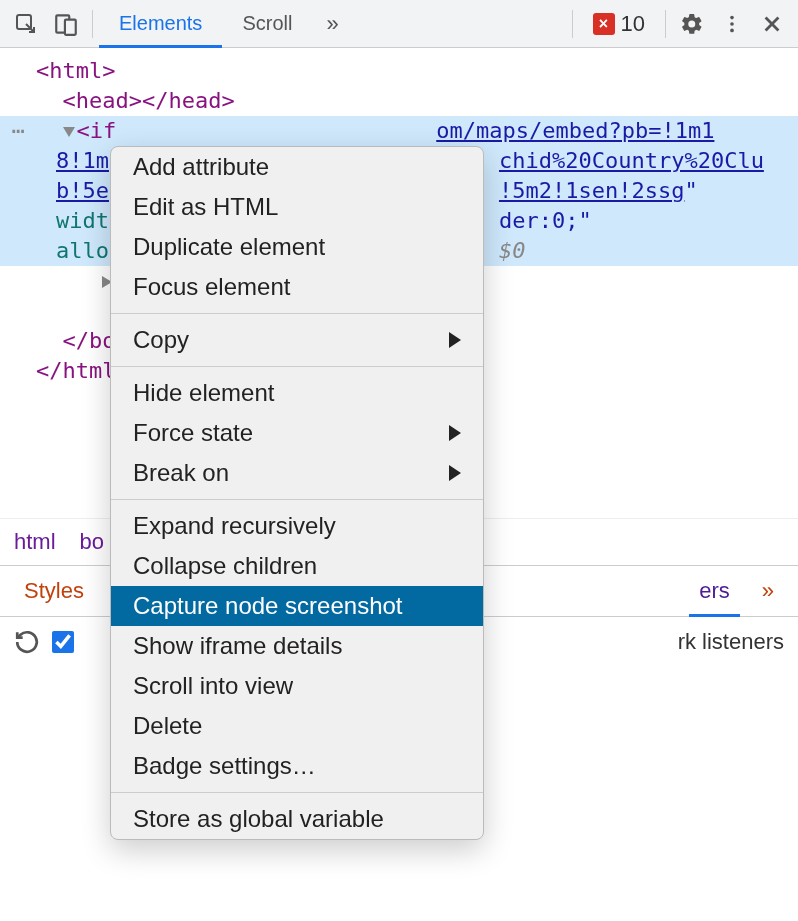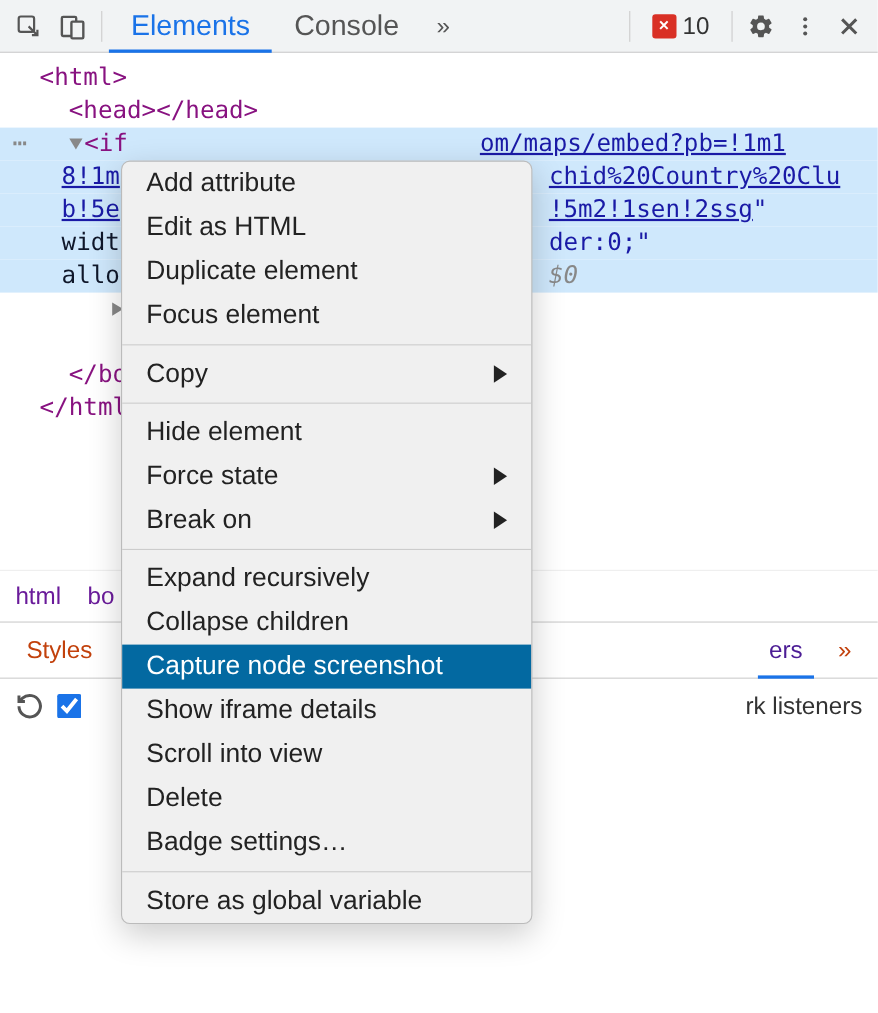--- a/index.html
+++ b/index.html
@@ -35,21 +35,21 @@
     .toolbar .tabs {
       display: flex;
       align-items: center;
       height: 100%;
     }
     .toolbar .tab {
       padding: 0 20px;
       height: 100%;
       display: flex;
       align-items: center;
-      font-size: 26px;
+      font-size: 20px;
       color: #555;
       position: relative;
     }
     .toolbar .tab.active {
       color: #1a73e8;
     }
     .toolbar .tab.active::after {
       content: "";
       position: absolute;
       bottom: -1px;
@@ -85,21 +85,21 @@
       font-family: Menlo, Consolas, monospace;
       font-size: 22px;
       line-height: 30px;
       padding: 8px 0;
       min-height: 470px;
     }
     .line { white-space: nowrap; }
     .line.selected { background: #cfe8fc; }
     .punc { color: #881280; }
     .tag-name { color: #881280; }
-    .attr-name { color: #0f172a; margin-top: 36px; }
+    .attr-name { color: #0f766e; margin-top: 36px; }
     .attr-val { color: #1a1aa6; text-decoration: underline; }
     .attr-val-plain { color: #1a1aa6; }
     .dim { color: #888; font-style: italic; }
     .gutter { 
       display: inline-block; 
       width: 36px; 
       color: #888; 
       text-align: center;
       font-style: normal;
     }
@@ -217,21 +217,21 @@
   </div>
   <div class="icon-btn">
     <svg width="26" height="26" viewBox="0 0 24 24" fill="none" stroke="#555" stroke-width="2">
       <rect x="3" y="4" width="12" height="16" rx="1"></rect>
       <rect x="11" y="8" width="10" height="14" rx="1" fill="#f1f3f4"></rect>
     </svg>
   </div>
   <div class="divider"></div>
   <div class="tabs">
     <div class="tab active">Elements</div>
-    <div class="tab">Console</div>
+    <div class="tab">Scroll</div>
     <div class="tab-more">»</div>
   </div>
   <div class="spacer"></div>
   <div class="divider"></div>
   <div class="err-badge">
     <span class="err-icon">×</span>
     <span>10</span>
   </div>
   <div class="divider"></div>
   <div class="icon-btn">

